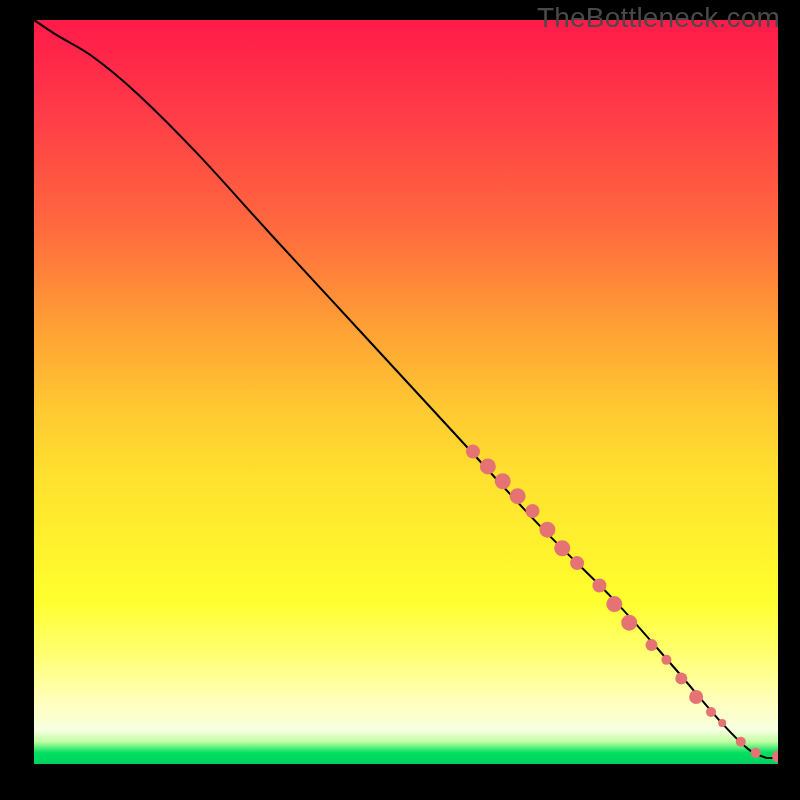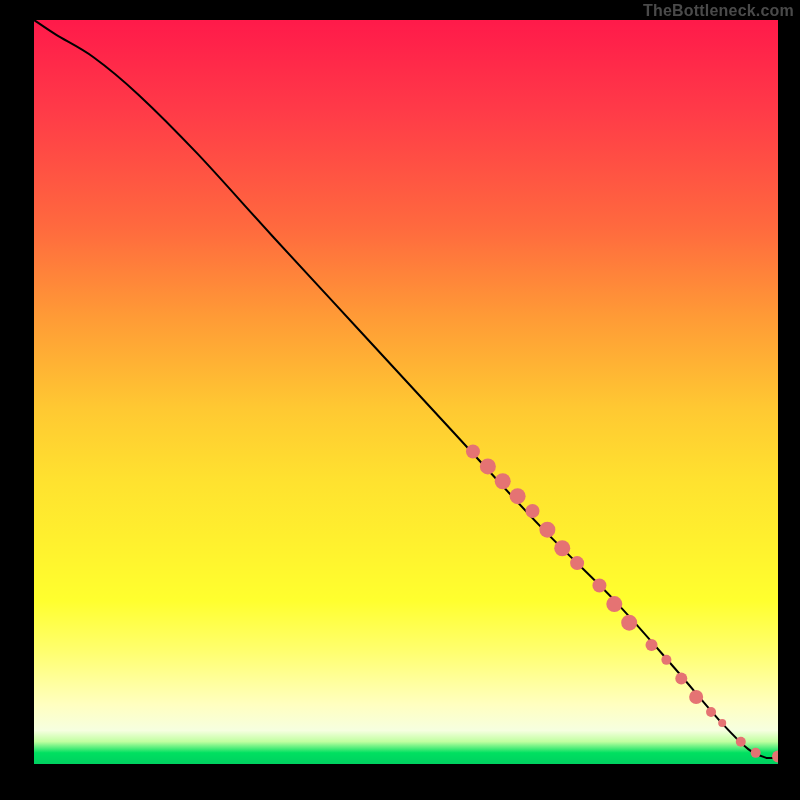--- a/index.html
+++ b/index.html
@@ -15,21 +15,21 @@
       #fff02e 70%,
       #ffff2e 78%,
       #ffff70 85%,
       #ffffc0 92%,
       #f6ffe0 95.5%,
       #c0ffa0 97%,
       #00e060 98.5%,
       #00d060 100%);
   }
   svg.curve{position:absolute;inset:0}
-  .watermark{position:absolute;top:2px;right:6px;color:#4a4a4a;font-size:16px;font-weight:700;letter-spacing:.2px;user-select:none}
+  .watermark{position:absolute;top:2px;right:20px;color:#4a4a4a;font-size:28px;font-weight:400;letter-spacing:.2px;user-select:none}
 </style>
 </head>
 <body>
 
 <div class="frame">
   <div class="grad"></div>
   <svg class="curve" viewBox="0 0 744 744" preserveAspectRatio="none">
     <g id="curve-layer">
         <path d="M 0 0 C 3.72 2.479999999999999 12.4 8.679999999999989 22.32 14.879999999999995 C 32.24 21.080000000000002 45.88 27.28000000000005 59.52 37.200000000000045 C 73.16 47.12000000000004 86.80000000000001 58.27999999999997 104.16000000000001 74.39999999999998 C 121.52000000000001 90.51999999999998 141.36 110.36000000000007 163.68 133.92000000000007 C 186 157.48000000000008 210.8 186 238.08 215.76 C 265.36 245.51999999999998 297.6 280.24 327.36 312.48 C 357.12 344.72 386.88000000000005 376.96 416.64000000000004 409.2 C 446.40000000000003 441.44 478.64 477.4 505.92 505.91999999999996 C 533.2 534.4399999999999 558 556.76 580.32 580.3199999999999 C 602.6400000000001 603.8799999999999 622.48 627.4399999999999 639.84 647.28 C 657.2 667.12 672.08 685.72 684.48 699.36 C 696.88 713 706.1800000000001 722.672 714.24 729.12 C 722.3 735.568 729.74 736.56 732.84 738.048 L 744 738.048" fill="none" stroke="#000000" stroke-width="2" stroke-linecap="round"></path>
       </g>

